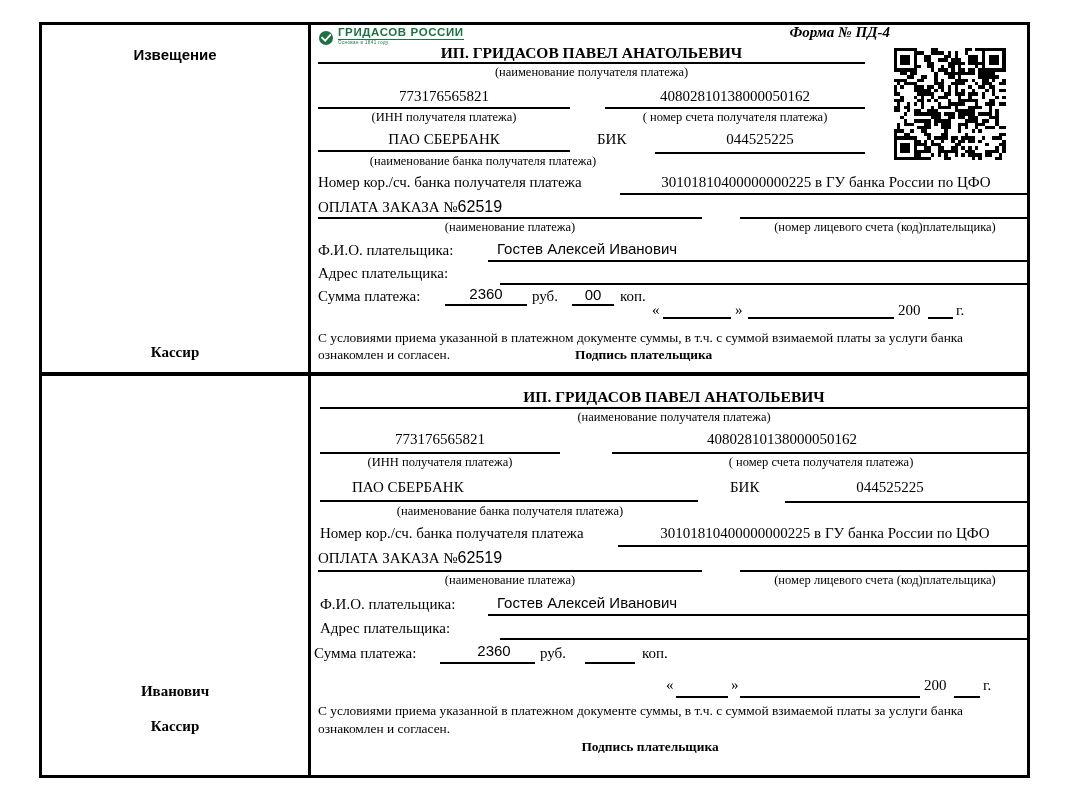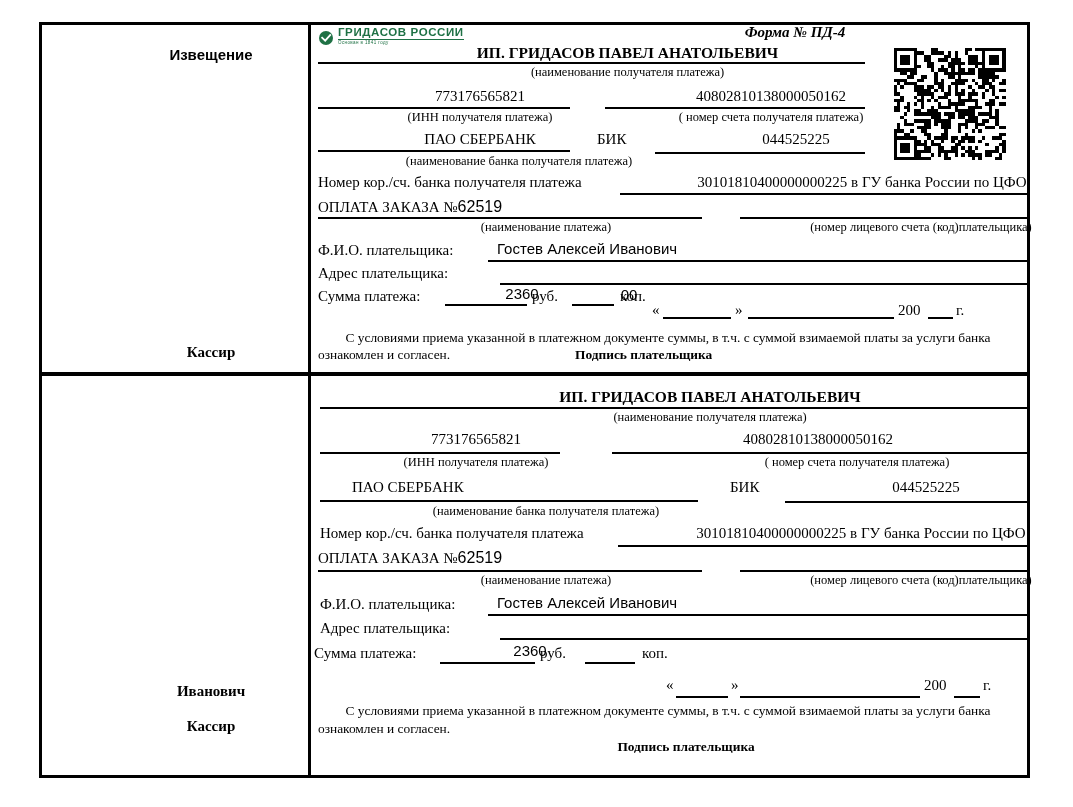--- a/index.html
+++ b/index.html
@@ -1,23 +1,23 @@
 <!DOCTYPE html>
 <html><head>
 <meta charset="utf-8">
 <style>
   html,body{margin:0;padding:0;background:#fff;}
   .page{position:relative;width:1073px;height:807px;background:#fff;color:#000;
         font-family:"Liberation Serif",serif;overflow:hidden;}
   .abs{position:absolute;}
-  .ser{font-family:"Liberation Serif",serif;text-align:center;}
+  .ser{font-family:"Liberation Serif",serif;}
   .san{font-family:"Liberation Sans",sans-serif;}
   .b{font-weight:bold;}
   .i{font-style:italic;}
-  .ctr{text-align:center;margin-left:36px;}
+  .ctr{text-align:center;}
   .t15{font-size:15px;line-height:1.15;}
   .t16{font-size:16px;line-height:1.1;}
   .cap{font-size:12.5px;line-height:1.1;}
   .terms{font-size:13.4px;line-height:1.25;}
   .fill{font-family:"Liberation Sans",sans-serif;font-size:15px;line-height:1.1;}
   .line{position:absolute;background:#000;height:1.5px;}
   .border-box{position:absolute;border:3px solid #000;box-sizing:border-box;}
   .vdiv{position:absolute;width:3px;background:#000;}
   .hdiv{position:absolute;height:4px;background:#000;}
   .logo{display:flex;align-items:flex-end;gap:5px;}
@@ -45,21 +45,21 @@
           <circle cx="7" cy="7" r="7" fill="#1f7145"></circle>
           <path d="M2.5 6.2 L6.2 9.6 L11.8 3.4" stroke="#fff" stroke-width="1.8" fill="none"></path>
         </svg>
         <div>
           <div class="logo-text">ГРИДАСОВ РОССИИ</div>
           <div class="logo-tag">Основан в 1841 году</div>
         </div>
       </div>
     </div>
 
-    <div class="abs ser b i t15" style="left:700px;top:24px;width:190px;">Форма № ПД-4</div>
+    <div class="abs ser b i t15" style="left:700px;top:24px;width:190px;text-align:right;">Форма № ПД-4</div>
 
     <div class="abs" style="left:893px;top:48px;width:113px;height:112px;">
       <svg id="qr-svg" viewBox="0 0 33 33" width="113" height="112" fill="#000" style="shape-rendering:crispEdges;">
           <rect x="0" y="0" width="1" height="1"></rect>
           <rect x="1" y="0" width="1" height="1"></rect>
           <rect x="2" y="0" width="1" height="1"></rect>
           <rect x="3" y="0" width="1" height="1"></rect>
           <rect x="4" y="0" width="1" height="1"></rect>
           <rect x="5" y="0" width="1" height="1"></rect>
           <rect x="6" y="0" width="1" height="1"></rect>

